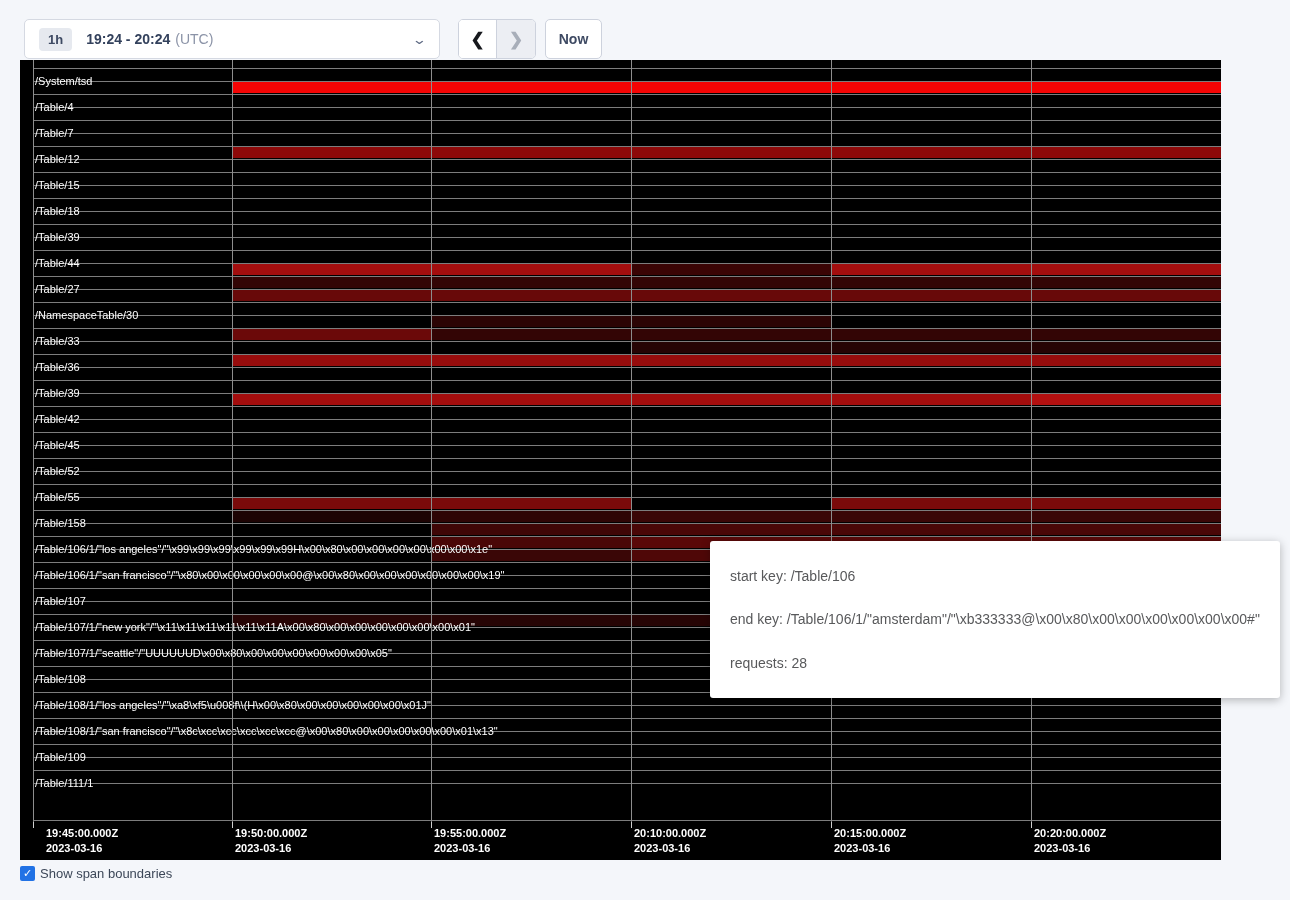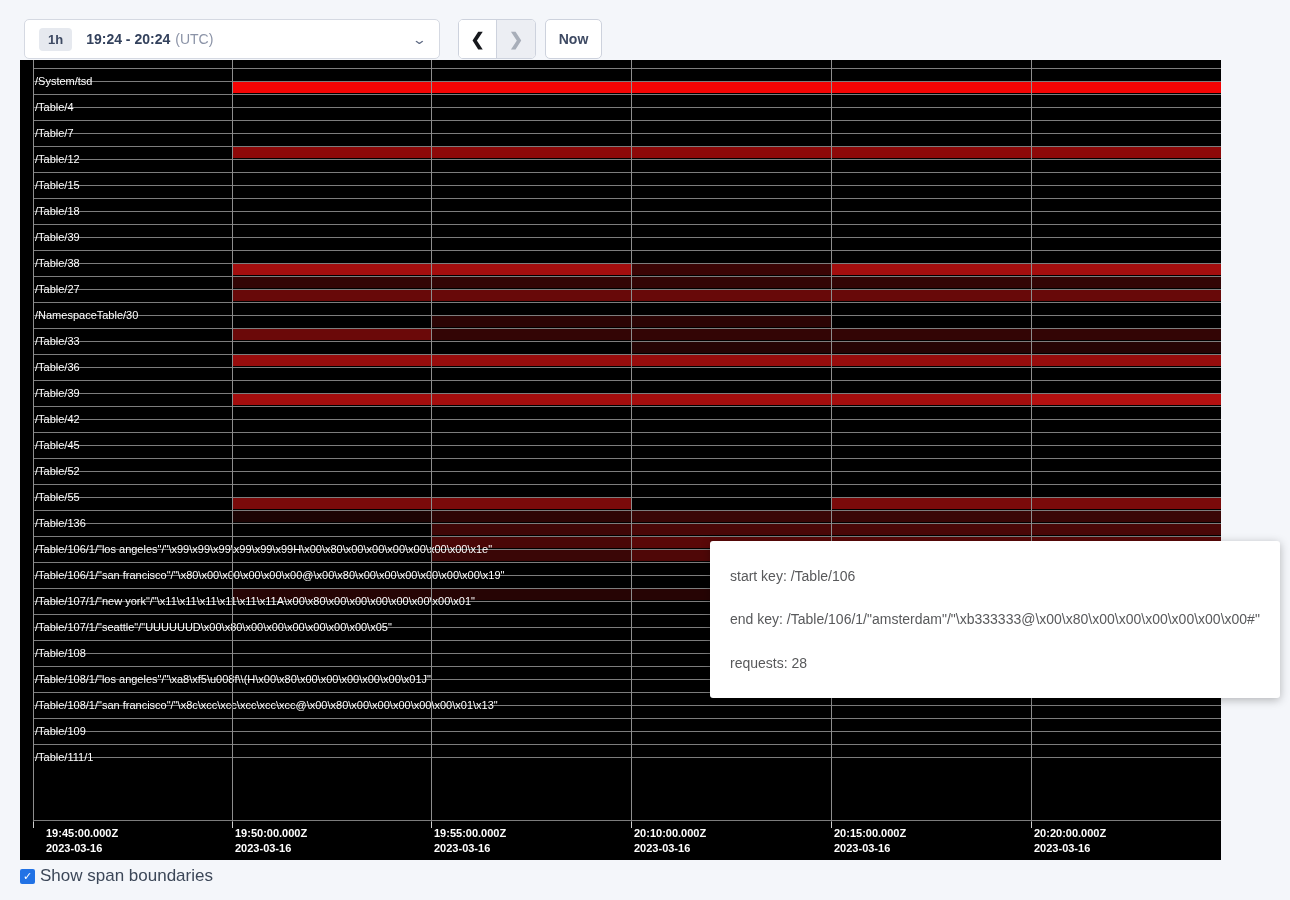--- a/index.html
+++ b/index.html
@@ -77,21 +77,21 @@
 
   
   .footer-row {
     position:absolute; left:20px; top:866px; display:flex; align-items:center;
   }
   .checkbox {
     width:15px; height:15px; background:#2172e5; border-radius:2px;
     display:flex; align-items:center; justify-content:center;
     color:#fff; font-size:11px; cursor:pointer; flex:0 0 auto;
   }
-  .checkbox-label { color:#3c4758; font-size:17px; margin-left:5px;text-align:center; }
+  .checkbox-label { color:#3c4758; font-size:13px; margin-left:5px;text-align:center; }
 </style>
 </head>
 <body>
 
 <div class="toolbar">
   <div class="time-select">
     <span class="range-badge">1h</span>
     <span class="range-label">19:24 - 20:24</span>
     <span class="range-tz">(UTC)</span>
     <span class="select-chevron">⌄</span>
@@ -156,21 +156,21 @@
           <span class="kv-label">/Table/39</span>
         </div>
         <div class="kv-row">
           <div class="kv-line" style="top: 0px;"></div>
           <div class="kv-line" style="top: 13px;"></div>
           <div class="kv-band" style="left: 213px; width: 198px; top: 14px; background: rgb(163, 14, 14);"></div>
           <div class="kv-band" style="left: 412px; width: 199px; top: 14px; background: rgb(163, 14, 14);"></div>
           <div class="kv-band" style="left: 612px; width: 199px; top: 14px; background: rgb(58, 4, 4);"></div>
           <div class="kv-band" style="left: 812px; width: 199px; top: 14px; background: rgb(163, 14, 14);"></div>
           <div class="kv-band" style="left: 1012px; width: 189px; top: 14px; background: rgb(163, 14, 14);"></div>
-          <span class="kv-label">/Table/38</span>
+          <span class="kv-label">/Table/44</span>
         </div>
         <div class="kv-row">
           <div class="kv-line" style="top: 0px;"></div>
           <div class="kv-line" style="top: 13px;"></div>
           <div class="kv-band" style="left: 213px; width: 198px; top: 1px; background: rgb(51, 5, 5);"></div>
           <div class="kv-band" style="left: 412px; width: 199px; top: 1px; background: rgb(51, 5, 5);"></div>
           <div class="kv-band" style="left: 612px; width: 199px; top: 1px; background: rgb(51, 5, 5);"></div>
           <div class="kv-band" style="left: 812px; width: 199px; top: 1px; background: rgb(51, 5, 5);"></div>
           <div class="kv-band" style="left: 1012px; width: 189px; top: 1px; background: rgb(51, 5, 5);"></div>
           <div class="kv-band" style="left: 213px; width: 198px; top: 14px; background: rgb(104, 9, 9);"></div>
@@ -249,39 +249,44 @@
           <div class="kv-line" style="top: 13px;"></div>
           <div class="kv-band" style="left: 213px; width: 198px; top: 1px; background: rgb(28, 3, 3);"></div>
           <div class="kv-band" style="left: 412px; width: 199px; top: 1px; background: rgb(46, 5, 5);"></div>
           <div class="kv-band" style="left: 612px; width: 199px; top: 1px; background: rgb(58, 6, 6);"></div>
           <div class="kv-band" style="left: 812px; width: 199px; top: 1px; background: rgb(58, 6, 6);"></div>
           <div class="kv-band" style="left: 1012px; width: 189px; top: 1px; background: rgb(58, 6, 6);"></div>
           <div class="kv-band" style="left: 412px; width: 199px; top: 14px; background: rgb(63, 6, 6);"></div>
           <div class="kv-band" style="left: 612px; width: 199px; top: 14px; background: rgb(74, 7, 7);"></div>
           <div class="kv-band" style="left: 812px; width: 199px; top: 14px; background: rgb(74, 7, 7);"></div>
           <div class="kv-band" style="left: 1012px; width: 189px; top: 14px; background: rgb(74, 7, 7);"></div>
-          <span class="kv-label">/Table/136</span>
+          <span class="kv-label">/Table/158</span>
         </div>
         <div class="kv-row">
           <div class="kv-line" style="top: 0px;"></div>
           <div class="kv-line" style="top: 13px;"></div>
           <div class="kv-band" style="left: 412px; width: 199px; top: 1px; background: rgb(74, 7, 7);"></div>
           <div class="kv-band" style="left: 612px; width: 199px; top: 1px; background: rgb(90, 8, 8);"></div>
           <div class="kv-band" style="left: 812px; width: 199px; top: 1px; background: rgb(90, 8, 8);"></div>
           <div class="kv-band" style="left: 1012px; width: 189px; top: 1px; background: rgb(90, 8, 8);"></div>
           <div class="kv-band" style="left: 412px; width: 199px; top: 14px; background: rgb(58, 6, 6);"></div>
           <div class="kv-band" style="left: 612px; width: 199px; top: 14px; background: rgb(79, 7, 7);"></div>
           <div class="kv-band" style="left: 812px; width: 199px; top: 14px; background: rgb(79, 7, 7);"></div>
           <div class="kv-band" style="left: 1012px; width: 189px; top: 14px; background: rgb(79, 7, 7);"></div>
           <span class="kv-label">/Table/106/1/"los angeles"/"\x99\x99\x99\x99\x99\x99H\x00\x80\x00\x00\x00\x00\x00\x00\x1e"</span>
         </div>
         <div class="kv-row">
           <div class="kv-line" style="top: 0px;"></div>
           <div class="kv-line" style="top: 13px;"></div>
           <span class="kv-label">/Table/106/1/"san francisco"/"\x80\x00\x00\x00\x00\x00@\x00\x80\x00\x00\x00\x00\x00\x00\x19"</span>
+        </div>
+        <div class="kv-row">
+          <div class="kv-line" style="top: 0px;"></div>
+          <div class="kv-line" style="top: 13px;"></div>
+          <span class="kv-label">/Table/107</span>
         </div>
         <div class="kv-row">
           <div class="kv-line" style="top: 0px;"></div>
           <div class="kv-line" style="top: 13px;"></div>
           <div class="kv-band" style="left: 213px; width: 198px; top: 1px; background: rgb(38, 4, 4);"></div>
           <div class="kv-band" style="left: 412px; width: 199px; top: 1px; background: rgb(38, 4, 4);"></div>
           <div class="kv-band" style="left: 612px; width: 199px; top: 1px; background: rgb(38, 4, 4);"></div>
           <div class="kv-band" style="left: 812px; width: 199px; top: 1px; background: rgb(38, 4, 4);"></div>
           <div class="kv-band" style="left: 1012px; width: 189px; top: 1px; background: rgb(38, 4, 4);"></div>
           <span class="kv-label">/Table/107/1/"new york"/"\x11\x11\x11\x11\x11\x11A\x00\x80\x00\x00\x00\x00\x00\x00\x01"</span>

